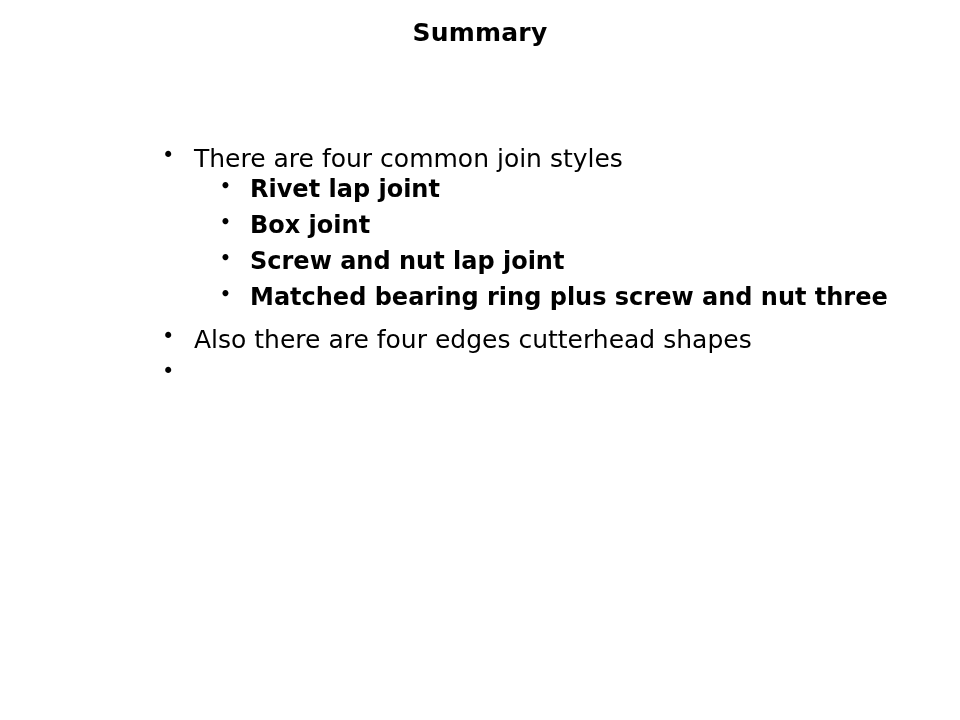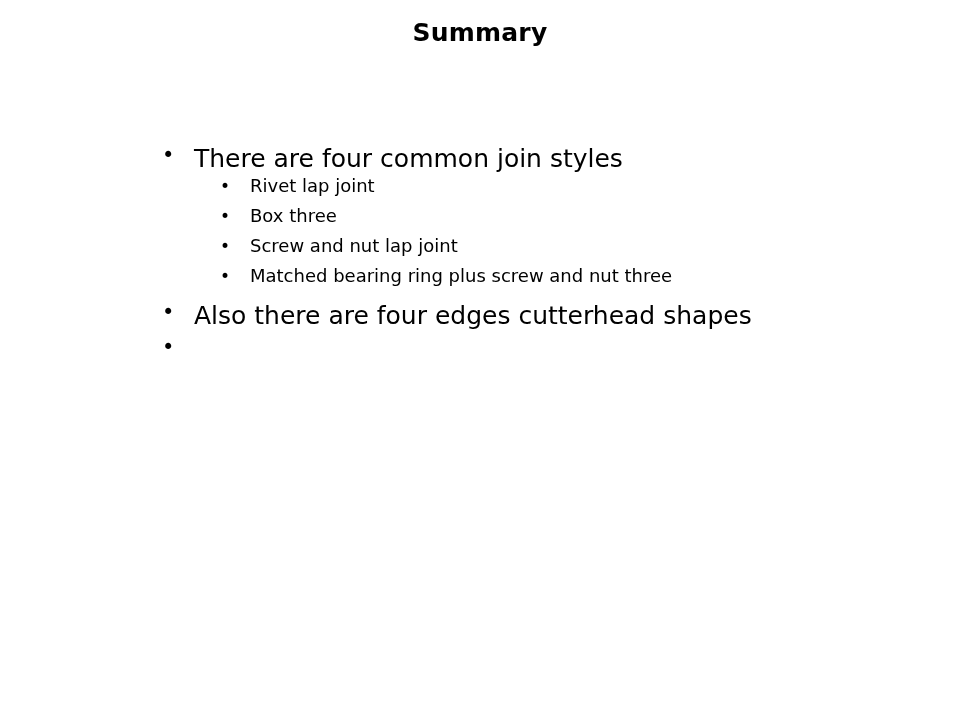--- a/index.html
+++ b/index.html
@@ -62,23 +62,24 @@
     line-height: 1.0;
   }
   ul.level2 {
     list-style: none;
     margin: 0 0 4px 0;
     padding: 0;
   }
   ul.level2 > li.bullet2 {
     position: relative;
     padding-left: 56px;
-    font-size: 18px;
+    font-size: 24px;
     line-height: 1.0;
     padding-bottom: 12px;
+    font-weight: bold;
   }
   li.bullet2::before {
     content: "\2022";
     position: absolute;
     left: 26px;
     top: 0px;
     font-size: 17px;
     line-height: 1.15;
   }
 </style>
@@ -89,21 +90,21 @@
 
   <div class="slide-title">Summary</div>
 
   <div class="content">
     <ul class="level1">
 
       <li class="bullet1">
         <span class="b1text">There are four common join styles</span>
         <ul class="level2">
           <li class="bullet2">Rivet lap joint</li>
-          <li class="bullet2">Box three</li>
+          <li class="bullet2">Box joint</li>
           <li class="bullet2">Screw and nut lap joint</li>
           <li class="bullet2">Matched bearing ring plus screw and nut three</li>
         </ul>
       </li>
 
       <li class="bullet1">
         <span class="b1text">Also there are four edges cutterhead shapes</span>
       </li>
 
       <li class="bullet1">

